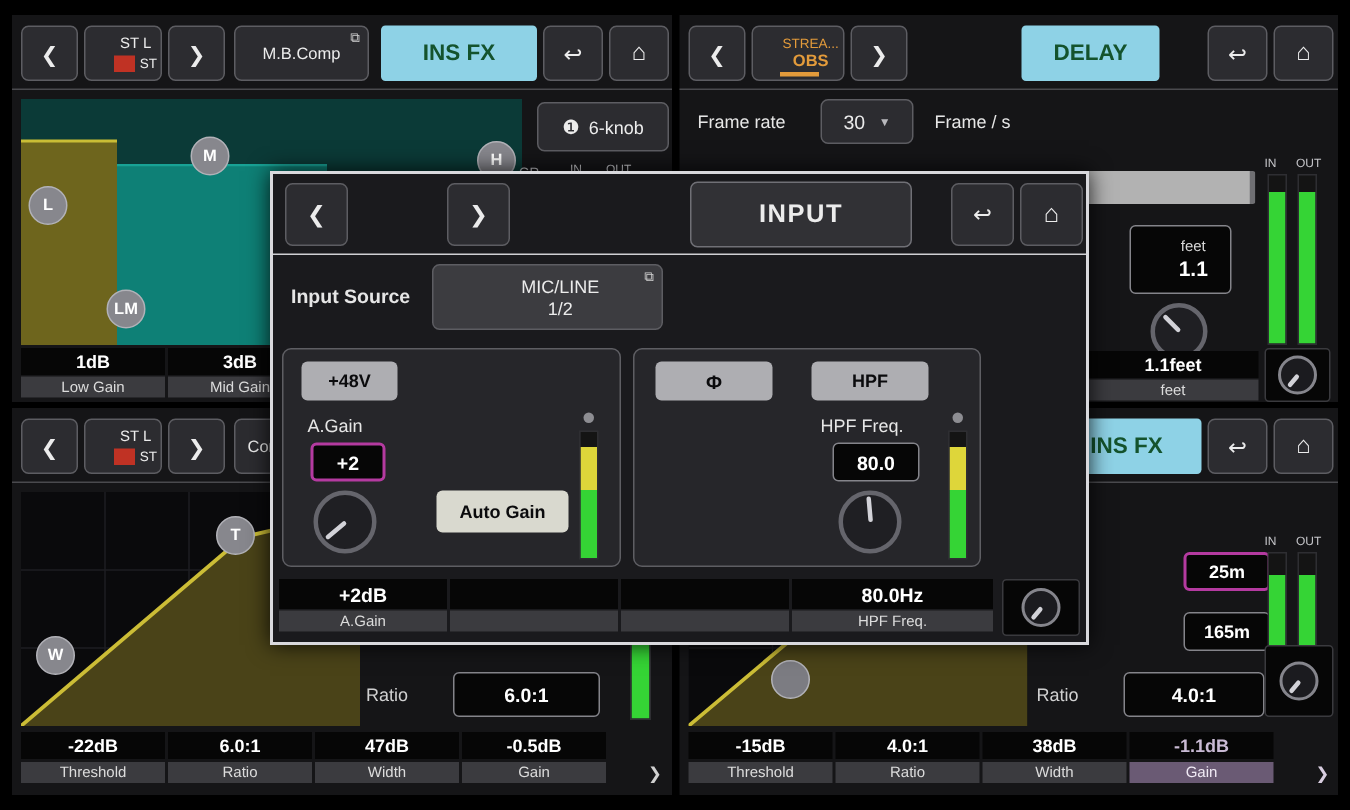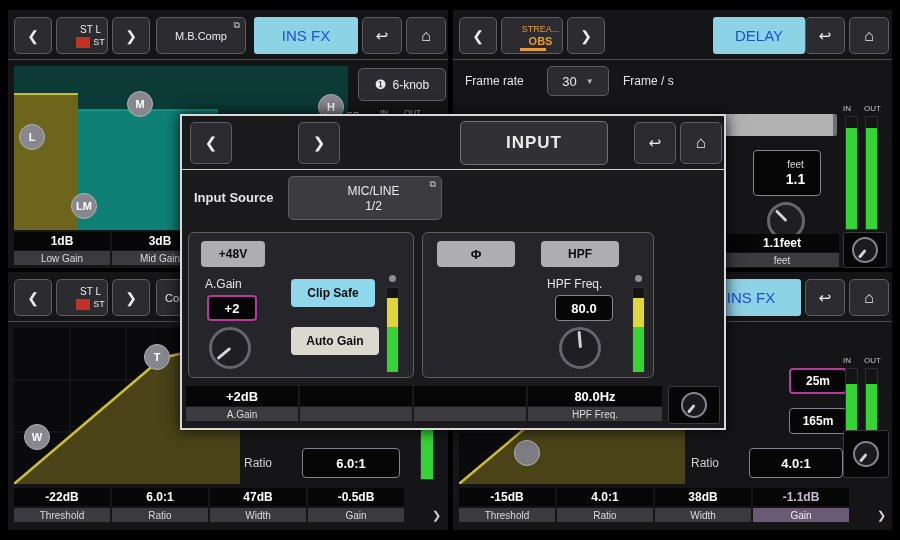--- a/index.html
+++ b/index.html
@@ -1,21 +1,21 @@
 <!DOCTYPE html>
 <html><head>
 <meta charset="utf-8">
 <style>
 *{margin:0;padding:0;box-sizing:border-box;}
 body{width:900px;height:540px;background:#000;font-family:"Liberation Sans",sans-serif;position:relative;overflow:hidden;color:#eaeaea;}
 .panel{position:absolute;background:#151517;}
 .hdr{position:absolute;left:0;top:0;width:100%;height:50px;border-bottom:1px solid #4a4a4e;}
 .btn{position:absolute;background:#2c2c30;border:1px solid #5d5d62;border-radius:5px;color:#ececec;display:flex;align-items:center;justify-content:center;}
 .col{flex-direction:column;padding-left:17px;}
-.cyan{position:absolute;background:#8ed2e6;border-radius:3px;color:#1d4ed8;font-weight:normal;font-size:15px;display:flex;align-items:center;justify-content:center;}
+.cyan{position:absolute;background:#8ed2e6;border-radius:3px;color:#14532d;font-weight:bold;font-size:15px;display:flex;align-items:center;justify-content:center;}
 .lbl{position:absolute;color:#e6e6e6;}
 .vbox{position:absolute;background:#060606;border:1px solid #84848a;border-radius:4px;color:#fff;font-weight:bold;display:flex;align-items:center;justify-content:center;}
 .gbtn{position:absolute;background:#aeaeb2;border-radius:4px;color:#0b0b0d;font-weight:bold;font-size:12px;display:flex;align-items:center;justify-content:center;}
 .knob{position:absolute;border-radius:50%;background:#1f1f23;border:3px solid #65656c;}
 .ptr{position:absolute;left:calc(50% - 1.5px);top:50%;width:3px;height:46%;background:#d2d2d8;transform-origin:center top;border-radius:2px;}
 .mk{position:absolute;width:26px;height:26px;border-radius:50%;background:#87878d;border:1px solid #b2b2b8;color:#fff;font-weight:bold;font-size:11px;display:flex;align-items:center;justify-content:center;}
 .meter{position:absolute;border:1px solid #2e2e32;}
 .led{position:absolute;width:7px;height:7px;border-radius:50%;background:#8d8d92;}
 .frow{position:absolute;display:flex;gap:2px;}
 .fv{height:18px;background:#060606;color:#fff;font-weight:bold;font-size:12px;display:flex;align-items:center;justify-content:center;}
@@ -113,21 +113,21 @@
       <span>❮</span>
     </div>
   <div class="btn col" style="left:48px;top:7px;width:62px;height:37px;gap:1px;color:#e39b3b;">
     <span style="font-size:9px;">STREA...</span>
     <span style="font-size:11px;font-weight:bold;">OBS</span>
     <span style="position:absolute;bottom:2px;left:18px;width:26px;height:3px;background:#e39b3b;"></span>
   </div>
   <div class="btn" style="left:114px;top:7px;width:38px;height:37px;font-size:14px;">
       <span>❯</span>
     </div>
-  <div class="cyan" style="left:228px;top:7px;width:92px;height:37px;margin-left:32px;">
+  <div class="cyan" style="left:228px;top:7px;width:92px;height:37px;">
       <span>DELAY</span>
     </div>
   <div class="btn" style="left:352px;top:7px;width:40px;height:37px;font-size:15px;">
       <span>↩</span>
     </div>
   <div class="btn" style="left:396px;top:7px;width:40px;height:37px;font-size:16px;">
       <span>⌂</span>
     </div>
 
   <div class="lbl" style="left:12px;top:64px;font-size:12px;">Frame rate</div>
@@ -318,23 +318,20 @@
     <div class="gbtn" style="left:12px;top:8px;width:64px;height:26px;">
         <span>+48V</span>
       </div>
     <div class="lbl" style="left:16px;top:44px;font-size:12px;">A.Gain</div>
     <div class="vbox" style="left:18px;top:62px;width:50px;height:26px;font-size:13px;border:2px solid #b43aa0;">
         <span>+2</span>
       </div>
     <div class="knob" style="left:20px;top:94px;width:42px;height:42px;">
         <span class="ptr" style="transform:rotate(50deg);"></span>
       </div>
-    <div class="gbtn" style="left:102px;top:46px;width:84px;height:28px;background:#8fd8ec;">
-        <span>Clip Safe</span>
-      </div>
     <div class="gbtn" style="left:102px;top:94px;width:88px;height:28px;background:#d9d9cf;">
         <span>Auto Gain</span>
       </div>
     <div class="led" style="left:200px;top:42px;"></div>
     <div class="meter" style="left:197px;top:54px;width:13px;height:86px;background:linear-gradient(to bottom,#141414 0%,#141414 12%,#ded63a 12%,#ded63a 46%,#35d435 46%,#35d435 100%);"></div>
   </div>
 
   <div class="sect" style="left:240px;top:116px;width:232px;height:146px;">
     <div class="gbtn" style="left:14px;top:8px;width:78px;height:26px;font-size:13px;">
         <span>Φ</span>

